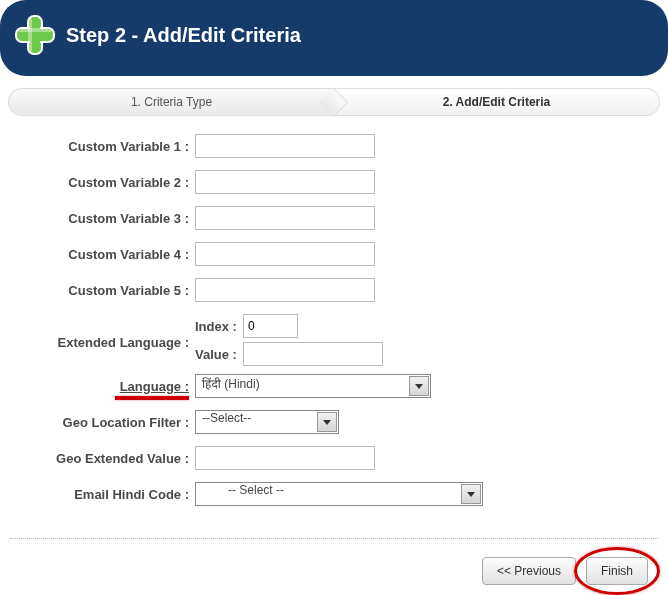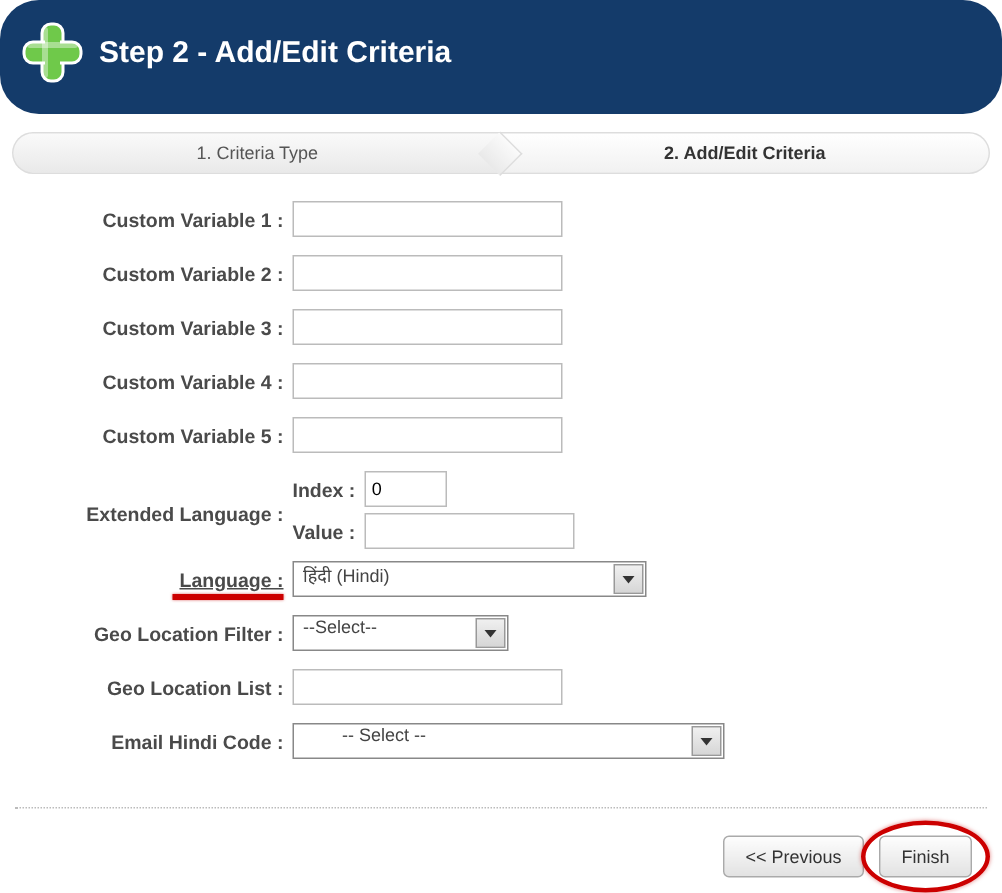--- a/index.html
+++ b/index.html
@@ -270,21 +270,21 @@
 
   <div class="form-row">
     <div class="form-label">Geo Location Filter :</div>
     <div class="select-box select-geo">
       <span>--Select--</span>
       <div class="drop-btn"></div>
     </div>
   </div>
 
   <div class="form-row">
-    <div class="form-label">Geo Location List :</div>
+    <div class="form-label">Geo Extended Value :</div>
     <input class="text-input w180" value="" style="">
   </div>
 
   <div class="form-row">
     <div class="form-label">Email Hindi Code :</div>
     <div class="select-box select-email">
       <span>-- Select --</span>
       <div class="drop-btn"></div>
     </div>
   </div>

